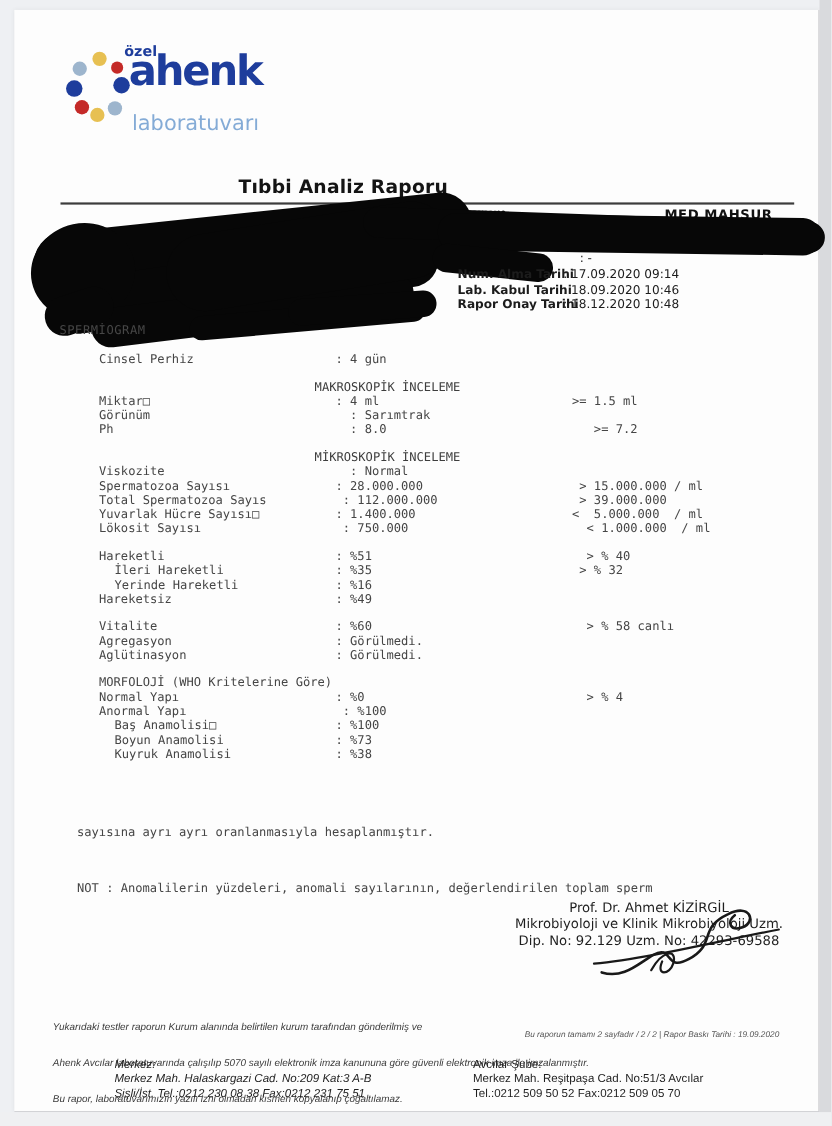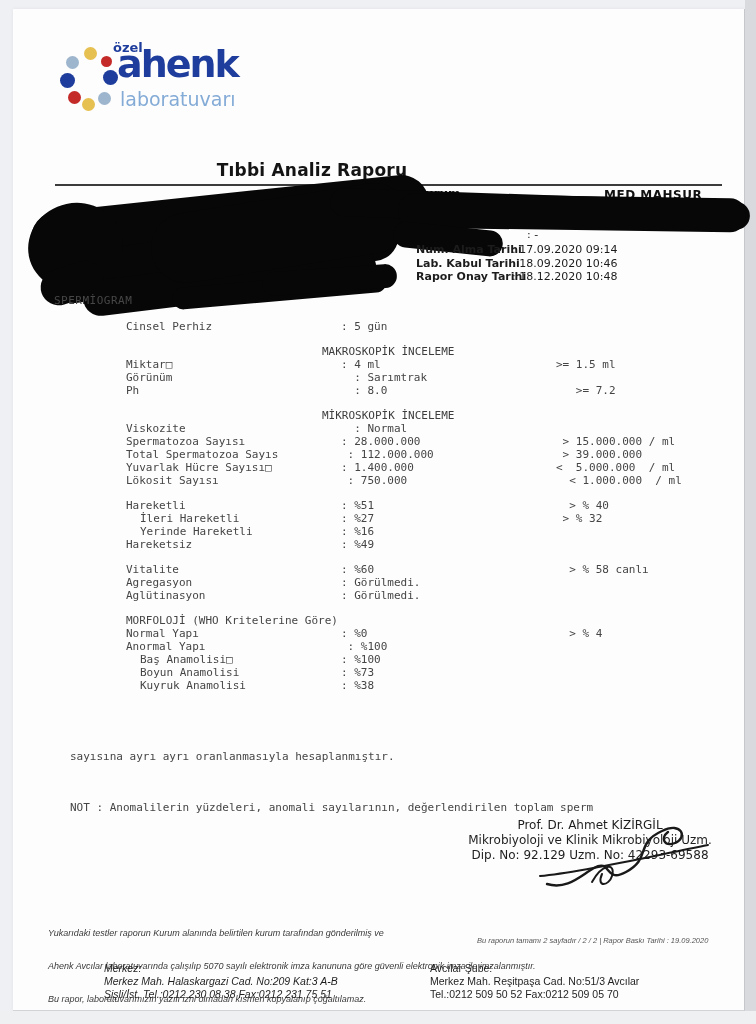--- a/index.html
+++ b/index.html
@@ -12,21 +12,21 @@
     background:#fdfdfd;border-right:1px solid #c6c7ca;border-bottom:1px solid #d2d3d6;
     box-shadow:0 0 4px rgba(0,0,0,.06);
   }
   .edge-right{position:absolute;right:0;top:0;width:11px;height:1024px;background:#d9dadd;}
   .edge-bottom{position:absolute;left:0;bottom:0;width:756px;height:13px;background:#eff0f2;}
 
   
   .logo-dot{position:absolute;border-radius:50%;}
   .logo-ozel{position:absolute;left:113px;top:40px;font-size:13px;font-weight:bold;color:#1e3d9c;}
   .logo-name{position:absolute;left:117px;top:44px;font-size:38px;font-weight:bold;color:#1e3d9c;letter-spacing:-2px;line-height:40px;}
-  .logo-sub{position:absolute;left:120px;top:88px;font-size:19px;color:#84abd6;letter-spacing:0px;}
+  .logo-sub{position:absolute;left:120px;top:101px;font-size:19px;color:#84abd6;letter-spacing:0px;}
 
   .title{position:absolute;left:0;top:160px;width:624px;text-align:center;
     font-size:17px;font-weight:bold;color:#141414;letter-spacing:.2px;}
   .rule{position:absolute;left:55px;top:184px;width:667px;height:2px;background:#3c3c3c;}
 
   
   .kurum{position:absolute;left:416px;top:187px;font-size:12px;font-weight:bold;color:#111;}
   .fragment{position:absolute;left:604px;top:188px;font-size:12px;font-weight:bold;color:#111;letter-spacing:.5px;}
   .dash-val{position:absolute;left:527px;top:228px;font-size:11px;color:#222;}
   .dates{position:absolute;left:416px;top:243px;font-size:11px;color:#1c1c1c;}
@@ -36,21 +36,21 @@
   
   .blob{position:absolute;background:#070707;}
 
   
   .test-title{position:absolute;left:54px;top:294px;font-family:"DejaVu Sans Mono",monospace;
     font-size:11px;color:#474747;letter-spacing:.5px;}
 
   
   .results{position:absolute;left:90px;top:320px;width:620px;
     font-family:"DejaVu Sans Mono",monospace;font-size:11px;color:#454545;}
-  .rrow{display:grid;grid-template-columns:215px 215px auto;height:13px;line-height:13px;white-space:pre;margin-left:36px;}
+  .rrow{display:grid;grid-template-columns:215px 215px auto;height:13px;line-height:13px;white-space:pre;}
   .rrow span{white-space:pre;overflow:visible;}
   .rrow.gap{margin-top:12px;}
   .rrow.sect{display:block;padding-left:196px;color:#3d3d3d;}
   .rrow.ind .lbl{padding-left:14px;}
 
   .note{position:absolute;left:70px;top:714px;font-family:"DejaVu Sans Mono",monospace;
     font-size:11px;color:#454545;line-height:17px;white-space:pre;}
 
   .doctor{position:absolute;left:440px;top:818px;width:300px;text-align:center;
     font-size:12px;color:#1e1e1e;line-height:15px;}
@@ -110,33 +110,33 @@
 <div class="dash-val">: -</div>
 <div class="dates">
   <div class="drow"><span class="dl">Num. Alma Tarihi</span><span>: 17.09.2020 09:14</span></div>
   <div class="drow"><span class="dl">Lab. Kabul Tarihi</span><span>: 18.09.2020 10:46</span></div>
   <div class="drow"><span class="dl">Rapor Onay Tarihi</span><span>: 18.12.2020 10:48</span></div>
 </div>
 
 <div class="test-title">SPERMİOGRAM</div>
 
 <div class="results">
-    <div class="rrow"><span class="lbl">Cinsel Perhiz</span><span class="val">: 5 gün</span><span class="ref"></span></div>
+    <div class="rrow"><span class="lbl">Cinsel Perhiz</span><span class="val">: 4 gün</span><span class="ref"></span></div>
     <div class="rrow gap sect">MAKROSKOPİK İNCELEME</div>
     <div class="rrow"><span class="lbl">Miktar□</span><span class="val">: 4 ml</span><span class="ref">&gt;= 1.5 ml</span></div>
     <div class="rrow"><span class="lbl">Görünüm</span><span class="val">  : Sarımtrak</span><span class="ref"></span></div>
     <div class="rrow"><span class="lbl">Ph</span><span class="val">  : 8.0</span><span class="ref">   &gt;= 7.2</span></div>
     <div class="rrow gap sect">MİKROSKOPİK İNCELEME</div>
     <div class="rrow"><span class="lbl">Viskozite</span><span class="val">  : Normal</span><span class="ref"></span></div>
     <div class="rrow"><span class="lbl">Spermatozoa Sayısı</span><span class="val">: 28.000.000</span><span class="ref"> &gt; 15.000.000 / ml</span></div>
     <div class="rrow"><span class="lbl">Total Spermatozoa Sayıs</span><span class="val"> : 112.000.000</span><span class="ref"> &gt; 39.000.000</span></div>
     <div class="rrow"><span class="lbl">Yuvarlak Hücre Sayısı□</span><span class="val">: 1.400.000</span><span class="ref">&lt;  5.000.000  / ml</span></div>
     <div class="rrow"><span class="lbl">Lökosit Sayısı</span><span class="val"> : 750.000</span><span class="ref">  &lt; 1.000.000  / ml</span></div>
     <div class="rrow gap"><span class="lbl">Hareketli</span><span class="val">: %51</span><span class="ref">  &gt; % 40</span></div>
-    <div class="rrow ind"><span class="lbl">İleri Hareketli</span><span class="val">: %27</span><span class="ref"> &gt; % 32</span></div>
+    <div class="rrow ind"><span class="lbl">İleri Hareketli</span><span class="val">: %35</span><span class="ref"> &gt; % 32</span></div>
     <div class="rrow ind"><span class="lbl">Yerinde Hareketli</span><span class="val">: %16</span><span class="ref"></span></div>
     <div class="rrow"><span class="lbl">Hareketsiz</span><span class="val">: %49</span><span class="ref"></span></div>
     <div class="rrow gap"><span class="lbl">Vitalite</span><span class="val">: %60</span><span class="ref">  &gt; % 58 canlı</span></div>
     <div class="rrow"><span class="lbl">Agregasyon</span><span class="val">: Görülmedi.</span><span class="ref"></span></div>
     <div class="rrow"><span class="lbl">Aglütinasyon</span><span class="val">: Görülmedi.</span><span class="ref"></span></div>
     <div class="rrow gap"><span class="lbl">MORFOLOJİ (WHO Kritelerine Göre)</span><span class="val"></span><span class="ref"></span></div>
     <div class="rrow"><span class="lbl">Normal Yapı</span><span class="val">: %0</span><span class="ref">  &gt; % 4</span></div>
     <div class="rrow"><span class="lbl">Anormal Yapı</span><span class="val"> : %100</span><span class="ref"></span></div>
     <div class="rrow ind"><span class="lbl">Baş Anamolisi□</span><span class="val">: %100</span><span class="ref"></span></div>
     <div class="rrow ind"><span class="lbl">Boyun Anamolisi</span><span class="val">: %73</span><span class="ref"></span></div>

